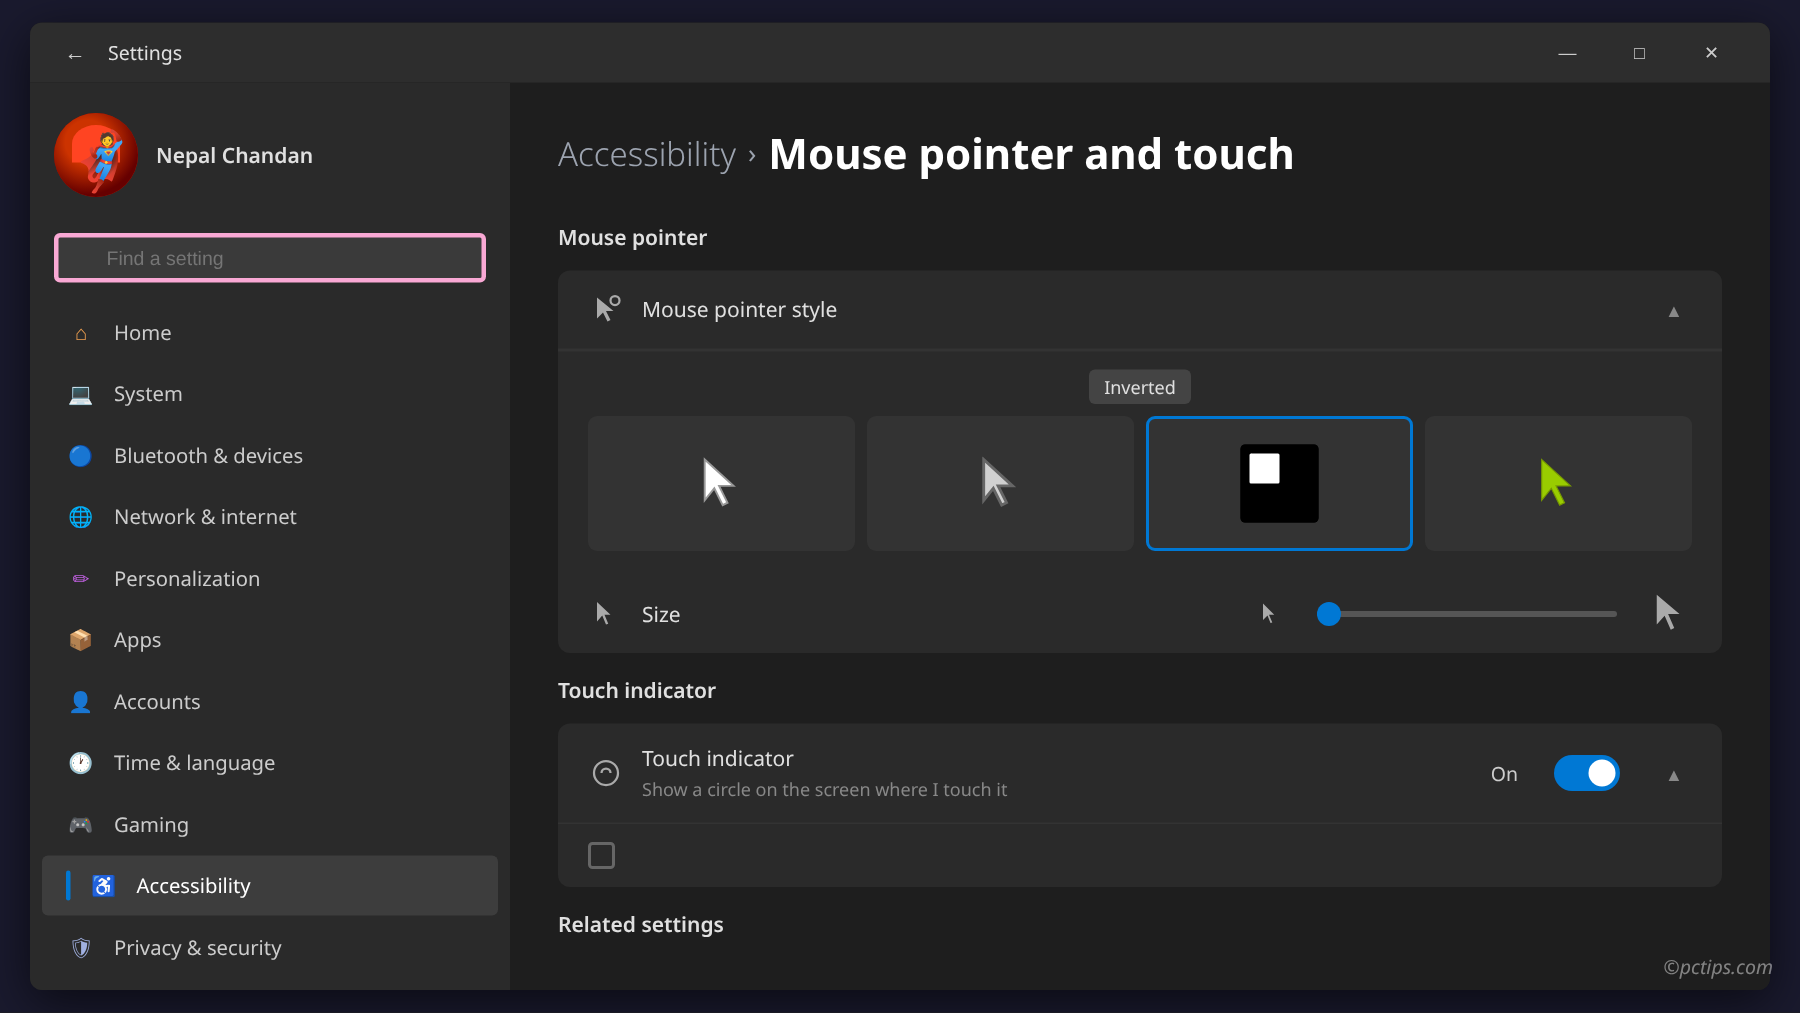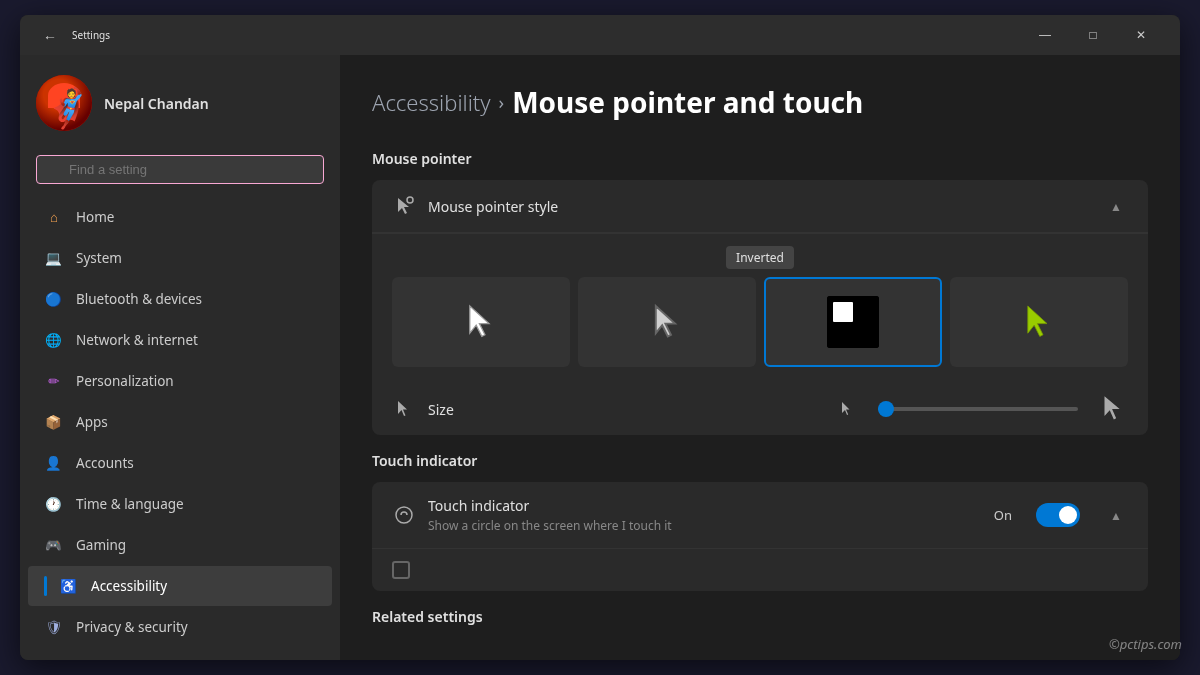--- a/index.html
+++ b/index.html
@@ -42,21 +42,21 @@
       color: #ccc;
       cursor: pointer;
       display: flex;
       align-items: center;
       justify-content: center;
       font-size: 14px;
       margin-right: 8px;
     }
     .titlebar-title {
       color: #e0e0e0;
-      font-size: 10px;
+      font-size: 13px;
       font-weight: 400;
     }
     .titlebar-controls {
       margin-left: auto;
       display: flex;
       gap: 2px;
     }
     .titlebar-btn {
       width: 46px;
       height: 32px;
@@ -132,21 +132,21 @@
     .user-name { color: #e0e0e0; font-size: 14px; font-weight: 600; }
     .user-email { color: #888; font-size: 11px; margin-top: 2px; white-space: nowrap; overflow: hidden; text-overflow: ellipsis; }
 
     
     .search-container {
       padding: 8px 16px 12px;
     }
     .search-box {
       width: 100%;
       background: #3a3a3a;
-      border: 1px solid #f9a8d4;
+      border: 3px solid #f9a8d4;
       border-radius: 4px;
       padding: 6px 12px 6px 32px;
       color: #ccc;
       font-size: 13px;
       outline: none;
       position: relative;
     }
     .search-wrapper {
       position: relative;
     }

